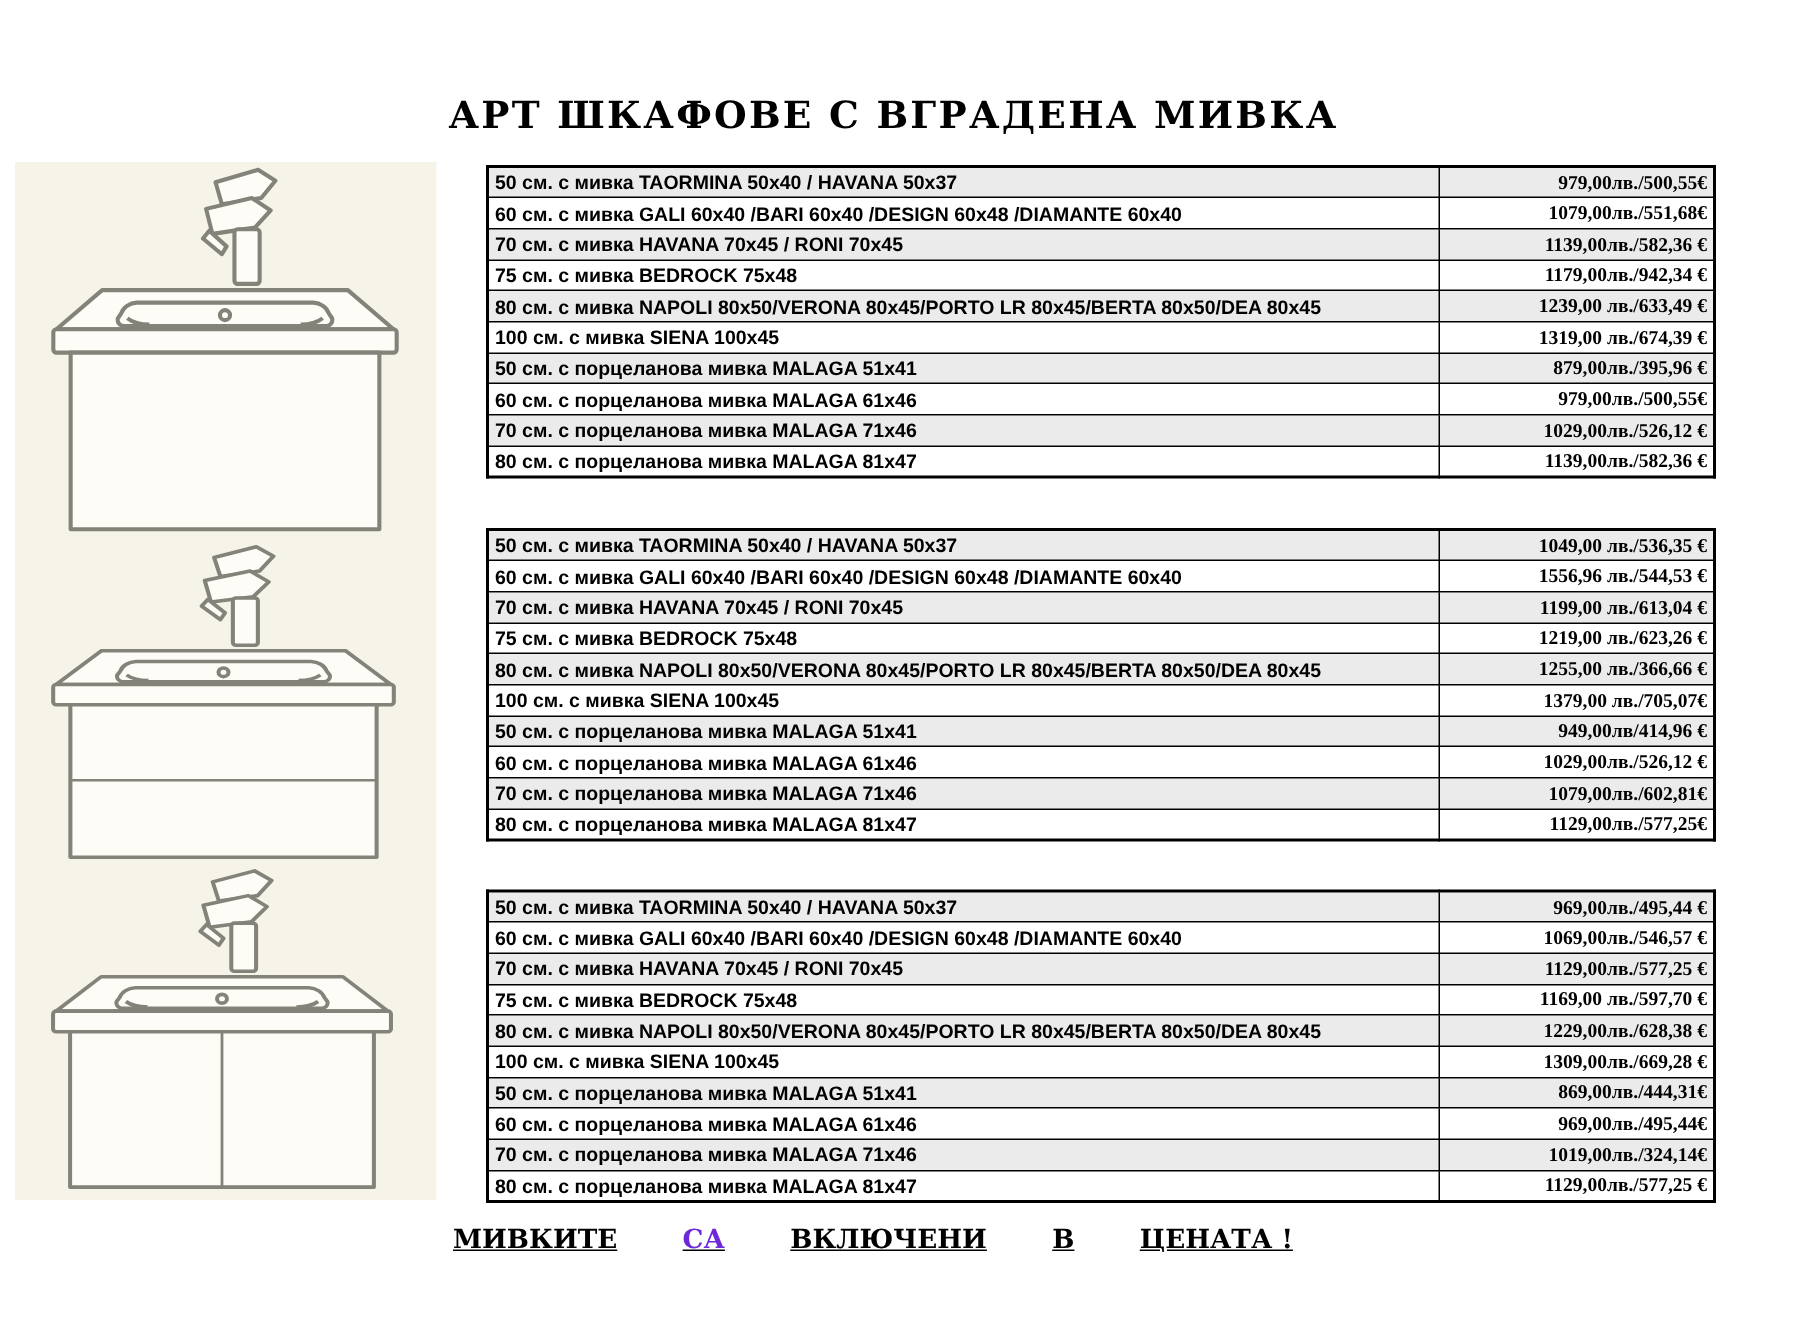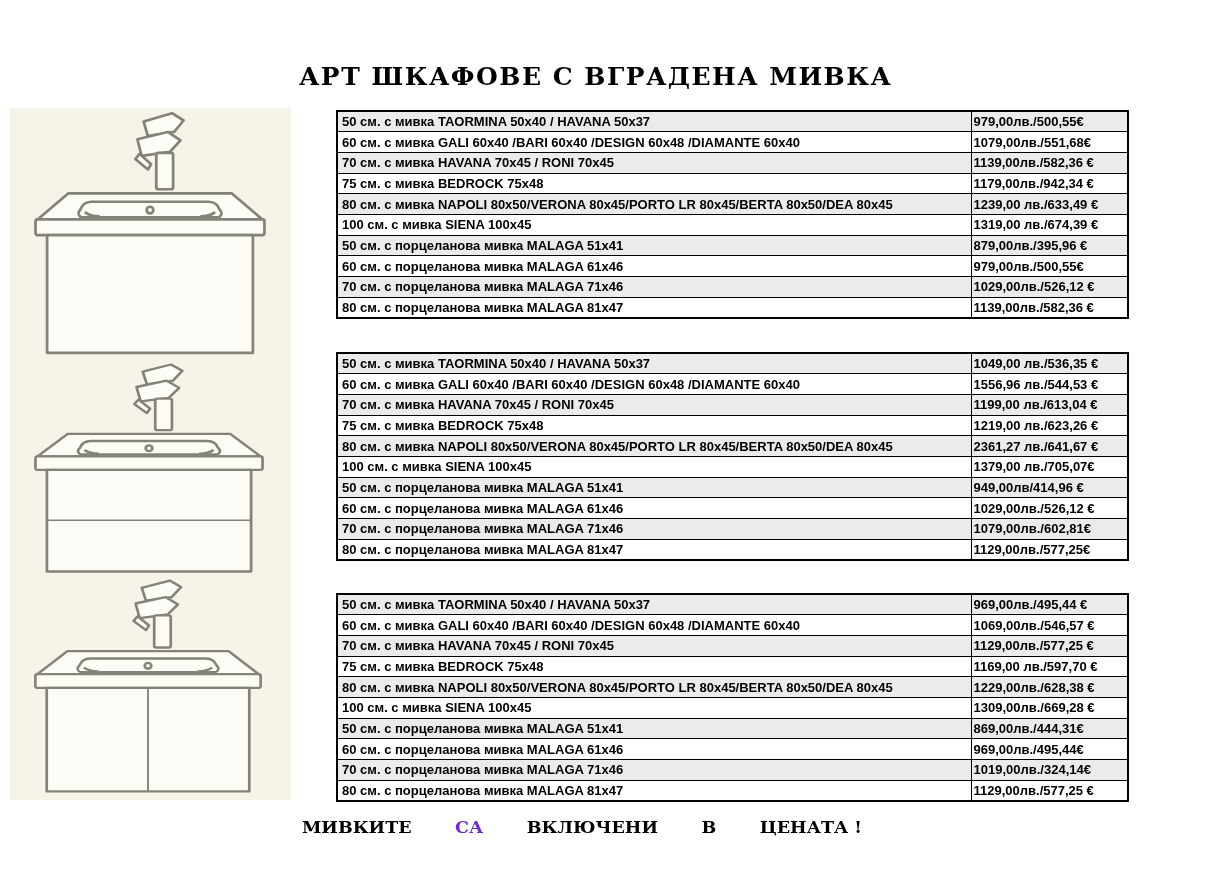--- a/index.html
+++ b/index.html
@@ -18,41 +18,41 @@
   .vanity-3 { left:14px; top:468px; width:248px; height:220px; }
   
   .page-title {
     position:absolute; left:299px; top:62px;
     font-family:"DejaVu Serif", serif; font-weight:bold;
     font-size:25px; letter-spacing:1.5px; color:#000000;
     white-space:nowrap;
   }
   
   table.price-table {
-    position:absolute; left:336px; width:791px;
+    position:absolute; left:324px; width:791px;
     border-collapse:collapse; table-layout:fixed;
     border:2px solid #000;
   }
   .table-1 { top:110px; }
   .table-2 { top:352px; }
   .table-3 { top:593px; }
   table.price-table td {
     border:1px solid #000; height:20.7px;
     font-size:13px; font-weight:bold; color:#000;
     white-space:nowrap; overflow:hidden; vertical-align:middle;
   }
   td.desc  { width:634px; padding:0 2px 0 4px; }
-  td.price { width:157px; padding:0 4px 0 2px; color:#ff0000; font-size:13.5px; }
+  td.price { width:184px; padding:0 4px 0 2px; text-align:right; color:#ff0000; font-size:13.5px;font-family:Liberation Serif, serif; }
   tr.stripe td { background:#ebebeb; }
   
   .footer-note {
     position:absolute; left:302px; top:817px; width:560px;
     display:flex; justify-content:space-between; align-items:center;
     font-family:"DejaVu Serif", serif; font-weight:bold; font-size:17.5px;
-    color:#000; white-space:nowrap;
+    color:#000; white-space:nowrap;text-decoration:underline;
   }
 </style>
 </head>
 <body>
 
 <div id="canvas">
 
   <aside class="illustration-panel">
 
     <svg class="vanity-svg vanity-1" viewBox="0 0 240 240" preserveAspectRatio="none">
@@ -183,21 +183,21 @@
         <tr class="stripe">
           <td class="desc">70 см. с мивка HAVANA 70x45 / RONI 70x45</td>
           <td class="price">1199,00 лв./613,04 €</td>
         </tr>
         <tr>
           <td class="desc">75 см. с мивка BEDROCK 75x48</td>
           <td class="price">1219,00 лв./623,26 €</td>
         </tr>
         <tr class="stripe">
           <td class="desc">80 см. с мивка NAPOLI 80x50/VERONA 80x45/PORTO LR 80x45/BERTA 80x50/DEA 80x45</td>
-          <td class="price">2361,27 лв./641,67 €</td>
+          <td class="price">1255,00 лв./366,66 €</td>
         </tr>
         <tr>
           <td class="desc">100 см. с мивка SIENA 100x45</td>
           <td class="price">1379,00 лв./705,07€</td>
         </tr>
         <tr class="stripe">
           <td class="desc">50 см. с порцеланова мивка MALAGA 51x41</td>
           <td class="price">949,00лв/414,96 €</td>
         </tr>
         <tr>

